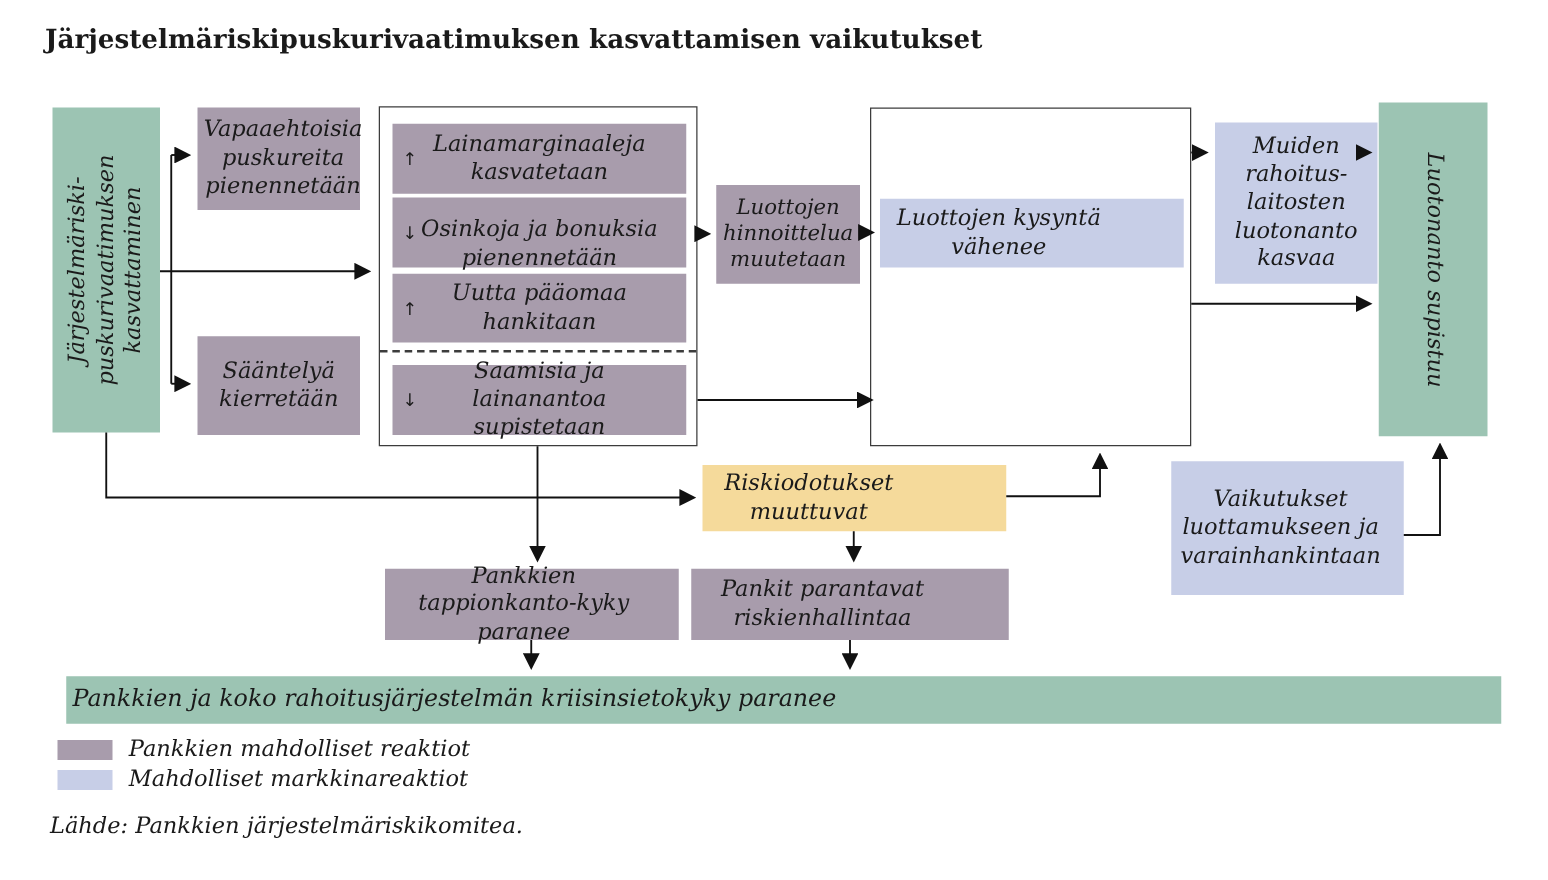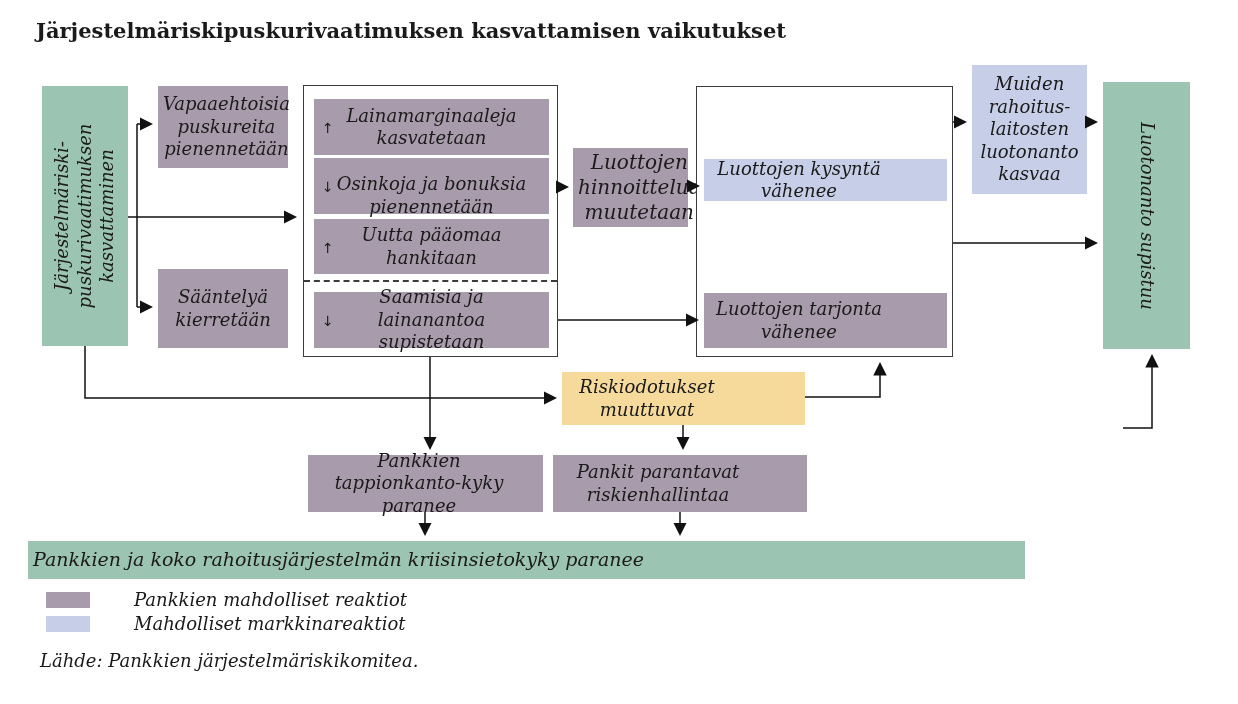--- a/index.html
+++ b/index.html
@@ -44,21 +44,21 @@
   }
   .rot-cw {
     position:absolute; left:50%; top:50%;
     transform:translate(-50%,-50%) rotate(90deg);
     text-align:center; font-style:italic; font-size:18px; white-space:nowrap;
   }
 
   .bottom-bar { font-size:19px; }
 
   .legend { position:absolute; left:46px; top:590px; }
-  .legend-row { display:flex; align-items:center; margin-bottom:4px;gap:31px; }
+  .legend-row { display:flex; align-items:center; margin-bottom:4px; }
   .swatch { width:44px; height:16px; margin-right:13px; }
   .legend-label { font-style:italic; font-size:18px; line-height:1.1; }
 
   .source-note { position:absolute; left:40px; top:650px; font-style:italic; font-size:18px; }
 
   .arrows { position:absolute; left:0; top:0; width:1238px; height:704px; pointer-events:none; z-index:5; }
 </style>
 </head>
 <body style="--green: #9cc4b3; --purple: #a89cac; --blue: #c7cee7; --yellow: #f5da9b;">
 
@@ -115,54 +115,54 @@
       <span class="mini-arrow">↑</span>
       <span style="max-width:150px;">Uutta pääomaa hankitaan</span>
     </div>
     <div class="dashed-divider" style="top:194px;"></div>
     <div class="action-box" style="top:206px; height:56px;">
       <span class="mini-arrow">↓</span>
       <span style="max-width:215px;">Saamisia ja lainanantoa supistetaan</span>
     </div>
   </div>
 
-  <div class="box purple" style="left:573px; top:148px; width:115px; height:79px; font-size:20px;">
+  <div class="box purple" style="left:573px; top:148px; width:115px; height:79px; font-size:17px;">
     <span>Luottojen hinnoittelua muutetaan</span>
   </div>
 
   <div class="container" style="left:696px; top:86px; width:257px; height:271px;">
-    <div class="box blue" style="left:7px; top:72px; width:243px; height:42px;">
+    <div class="box blue" style="left:7px; top:72px; width:243px; height:55px;">
       <span style="max-width:180px;">Luottojen kysyntä vähenee</span>
-    </div>
-    <div class="box purple" style="left:7px; top:206px; width:243px; height:55px;">
-      <span style="max-width:180px;">Luottojen tarjonta vähenee</span>
     </div>
   </div>
 
-  <div class="box blue" style="left:972px; top:65px; width:115px; height:129px;">
+  <div class="box blue" style="left:972px; top:98px; width:130px; height:129px;">
     <span>Muiden rahoitus-laitosten luotonanto kasvaa</span>
   </div>
 
   <div class="box green" style="left:1103px; top:82px; width:87px; height:267px;">
     <div class="rot-cw">Luotonanto supistuu</div>
   </div>
 
   <div class="box yellow" style="left:562px; top:372px; width:243px; height:53px;">
     <span style="max-width:160px;">Riskiodotukset muuttuvat</span>
   </div>
 
+  <div class="box blue" style="left:937px; top:369px; width:186px; height:107px;">
+    <span style="max-width:165px;">Vaikutukset luottamukseen ja varainhankintaan</span>
+  </div>
 
   <div class="box purple" style="left:308px; top:455px; width:235px; height:57px;">
     <span style="max-width:212px;">Pankkien tappionkanto-kyky paranee</span>
   </div>
   <div class="box purple" style="left:553px; top:455px; width:254px; height:57px;">
     <span style="max-width:200px;">Pankit parantavat riskienhallintaa</span>
   </div>
 
-  <div class="box green bottom-bar" style="left:28px; top:541px; width:997px; height:38px;">
+  <div class="box green bottom-bar" style="left:53px; top:541px; width:1148px; height:38px;">
     <span>Pankkien ja koko rahoitusjärjestelmän kriisinsietokyky paranee</span>
   </div>
 
   <div class="legend">
     <div class="legend-row">
       <div class="swatch purple"></div>
       <span class="legend-label">Pankkien mahdolliset reaktiot</span>
     </div>
     <div class="legend-row">
       <div class="swatch blue"></div>

